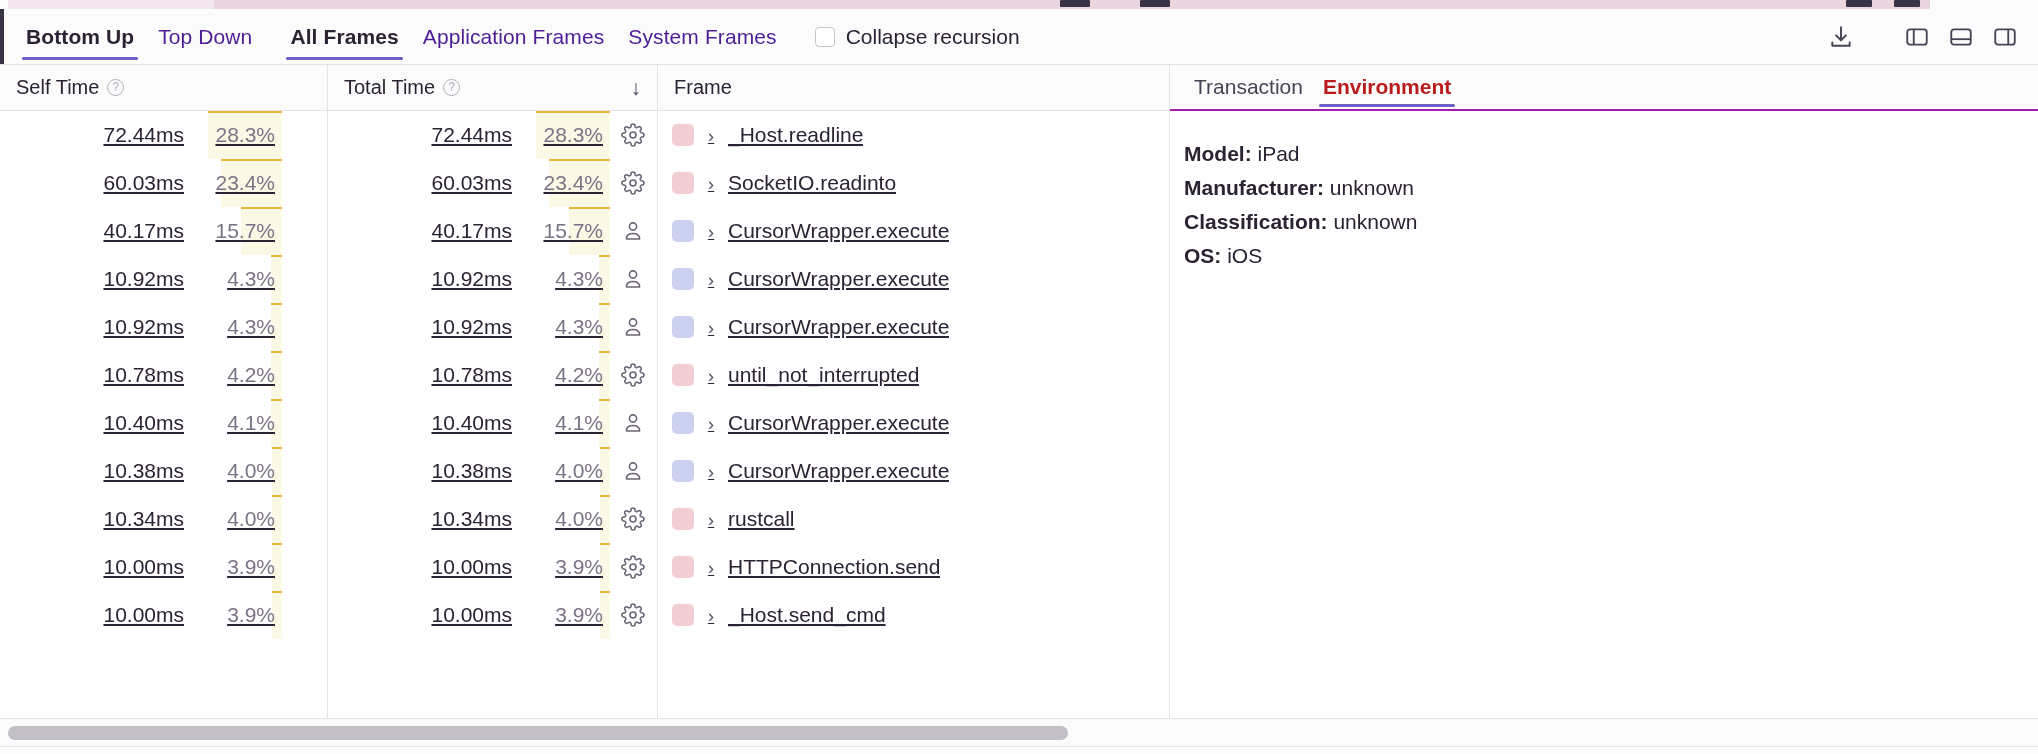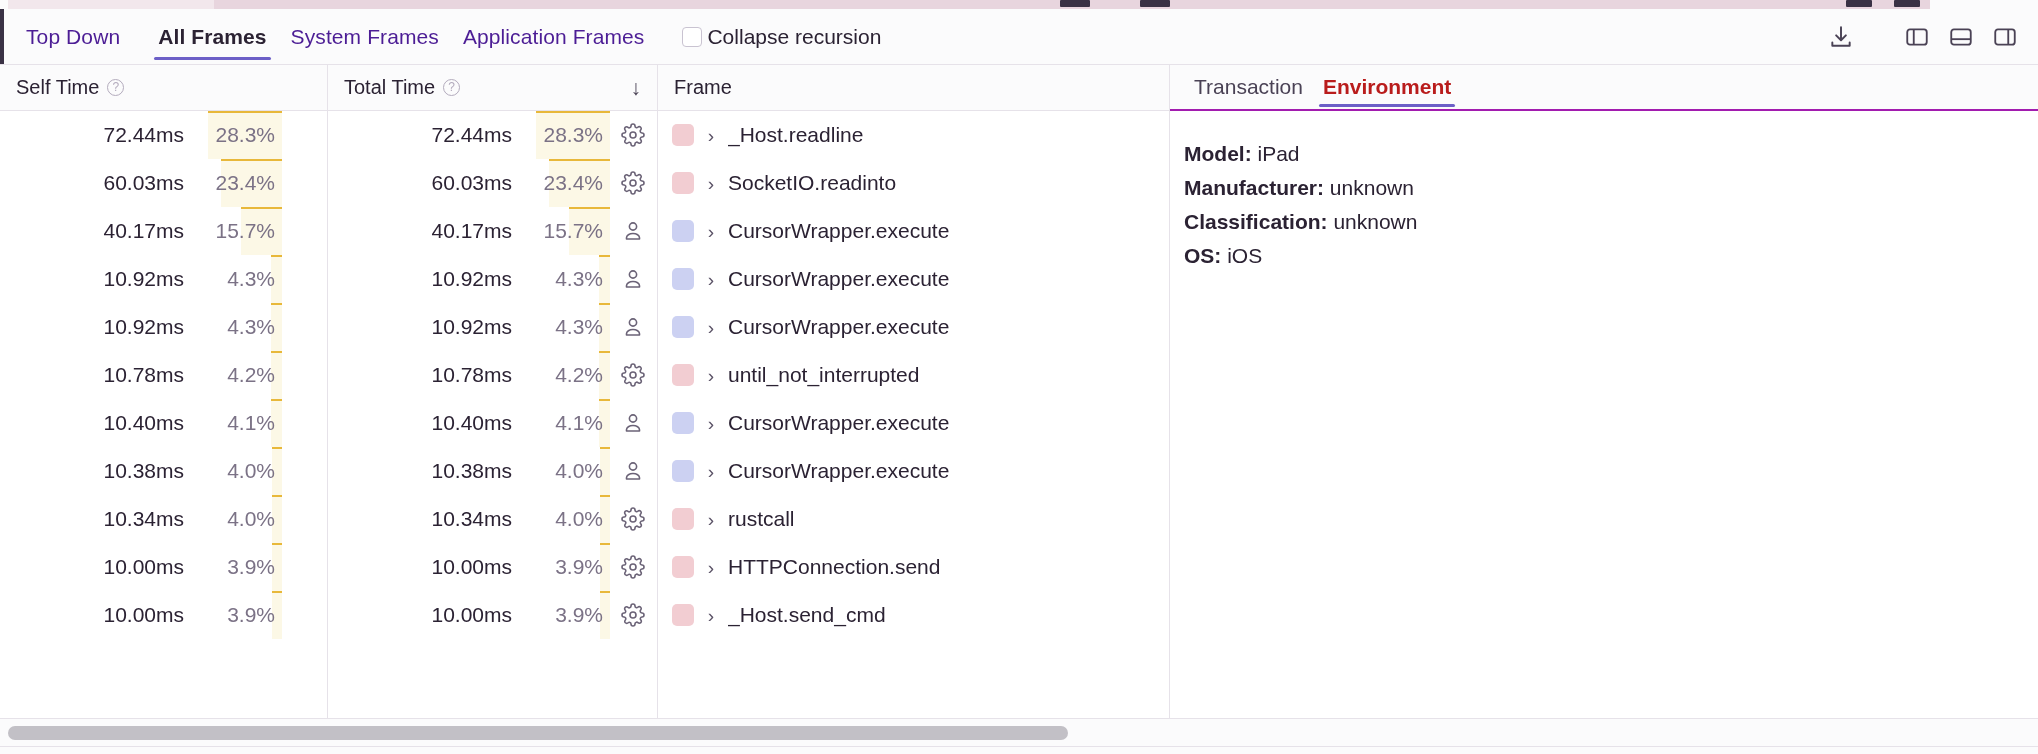--- a/index.html
+++ b/index.html
@@ -58,21 +58,21 @@
   }
   .tab.active { color: #2b2233; font-weight: 700; }
   .tab.active::after {
     content: "";
     position: absolute; left: 8px; right: 8px; bottom: 4px;
     height: 3px; background: #6c5fc7; border-radius: 2px;
   }
   .tab-sep { width: 14px; }
 
   .checkbox-wrap {
-    display: flex; align-items: center; gap: 5px;
+    display: flex; align-items: center; gap: 11px;
     margin-left: 26px;
     cursor: pointer;
     font-size: 21px; color: #2b2233;
     white-space: nowrap;
   }
   .cbox {
     width: 20px; height: 20px;
     border: 1.5px solid #c9c3d1;
     border-radius: 4px;
     background: #ffffff;
@@ -135,20 +135,21 @@
     font-size: 12px; line-height: 15px; text-align: center;
     flex: 0 0 auto; font-family: "Liberation Sans", sans-serif;
   }
   .sortarrow { color: #4a4255; font-size: 21px; line-height: 1; }
 
   .tbody {
     flex: 1 1 auto;
     display: flex;
     min-height: 0;
     overflow: hidden;
+    text-decoration: underline;
   }
   .col-self, .col-total {
     flex: 0 0 auto;
     border-right: 1px solid #e6e2e9;
     display: flex; flex-direction: column;
   }
   .col-self  { width: 328px; }
   .col-total { width: 330px; }
   .col-frame { flex: 1 1 auto; display: flex; flex-direction: column; min-width: 0; }
 
@@ -292,36 +293,39 @@
     <div class="seg dark" style="left:1140px;width:30px;height:7px;top:0;"></div>
     <div class="seg dark" style="left:1846px;width:26px;height:7px;top:0;"></div>
     <div class="seg dark" style="left:1894px;width:26px;height:7px;top:0;"></div>
     <div class="seg white" style="left:1930px;width:108px;"></div>
   </div>
 
   <div class="toolbar">
     <div class="left-rail"></div>
 
     <div class="tabgroup">
+      <div class="tab active">
+        <span>Bottom Up</span>
+      </div>
       <div class="tab">
         <span>Top Down</span>
       </div>
     </div>
 
     <div class="tab-sep"></div>
 
     <div class="tabgroup">
       <div class="tab active">
         <span>All Frames</span>
       </div>
       <div class="tab">
+        <span>Application Frames</span>
+      </div>
+      <div class="tab">
         <span>System Frames</span>
-      </div>
-      <div class="tab">
-        <span>Application Frames</span>
       </div>
     </div>
 
     <label class="checkbox-wrap">
       <span class="cbox"></span>
       <span>Collapse recursion</span>
     </label>
 
     <div class="toolbar-spacer"></div>
 

